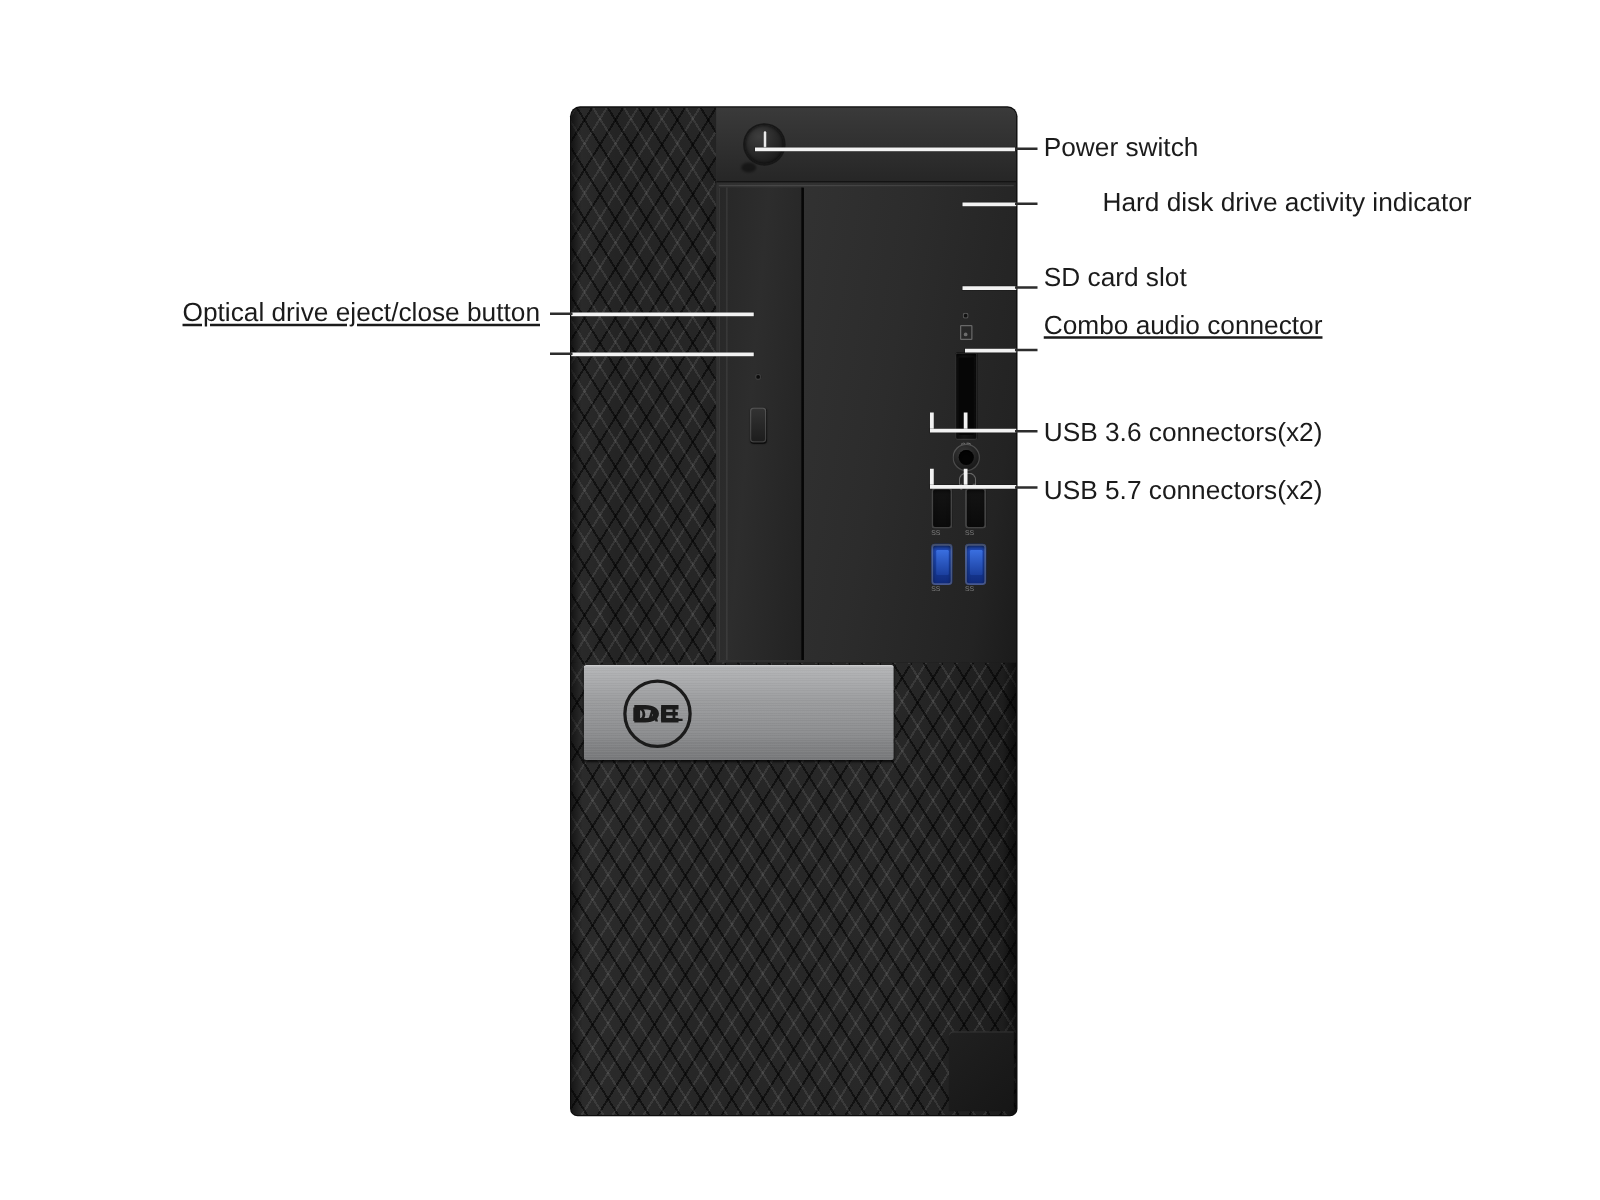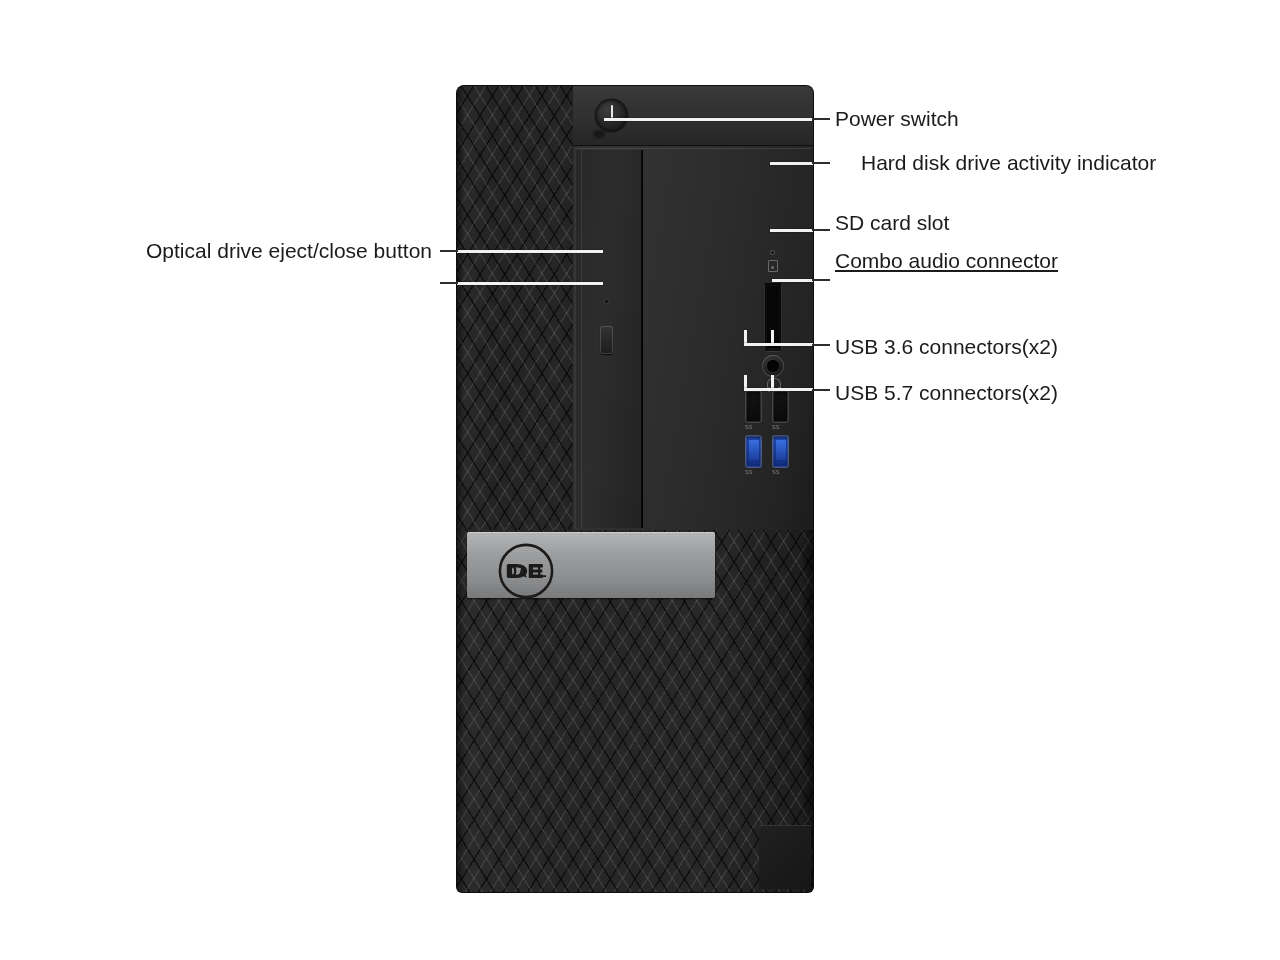--- a/index.html
+++ b/index.html
@@ -380,21 +380,21 @@
   .tag-2b { left: 315px; top: 338px; }
   .tag-3a { left: 288px; top: 383px; }
   .tag-3b { left: 315px; top: 383px; }
 
   
   .logo-band {
     position: absolute;
     left: 10px;
     top: 446px;
     width: 248px;
-    height: 66px;
+    height: 76px;
     background:
       repeating-linear-gradient(0deg, rgba(255,255,255,0.035) 0 1px, rgba(0,0,0,0.02) 1px 2px),
       linear-gradient(180deg, #b4b5b7 0%, #9a9b9d 38%, #8b8c8e 72%, #77787a 100%);
     border-radius: 2px;
     box-shadow: 0 1px 2px rgba(0,0,0,0.7), inset 0 1px 0 rgba(255,255,255,0.35);
   }
   .dell-logo {
     position: absolute;
     left: 30px;
     top: 10px;
@@ -422,21 +422,21 @@
   
   .label {
     position: absolute;
     font-family: "Liberation Sans", sans-serif;
     font-size: 21px;
     color: #1b1b1b;
     white-space: nowrap;
     line-height: 1;
   }
   .label.right { text-align: right; }
-  .label.left  { text-align: right; }
+  .label.left  { text-align: right; text-decoration: underline; }
 </style>
 </head>
 <body>
 
 <div id="stage">
 
   <div class="tower">
 
     <div class="mesh-col"></div>
     <div class="mesh-lower"></div>
@@ -520,21 +520,21 @@
   <div class="lead dark" style="left:812px; top:389px; width:18px; height:2px;"></div>
 
   <div class="lead" style="left:457px; top:250px; width:146px;"></div>
   <div class="lead dark" style="left:440px; top:250px; width:18px; height:2px;"></div>
 
   <div class="lead" style="left:457px; top:282px; width:146px;"></div>
   <div class="lead dark" style="left:440px; top:282px; width:18px; height:2px;"></div>
 
   <div class="label right" style="left:835px; top:108px;">Power switch</div>
 
-  <div class="label right" style="left:861px; top:152px;">Hard disk drive activity indicator</div>
+  <div class="label right" style="left:882px; top:152px;">Hard disk drive activity indicator</div>
 
   <div class="label right" style="left:835px; top:212px;">SD card slot</div>
 
   <div class="label right" style="left:835px; top:250px;text-decoration:underline;">Combo audio connector</div>
 
   <div class="label right" style="left:835px; top:336px;">USB 3.6 connectors(x2)</div>
 
   <div class="label right" style="left:835px; top:382px;">USB 5.7 connectors(x2)</div>
 
   <div class="label left" style="right:848px; top:240px;">Optical drive eject/close button</div>

